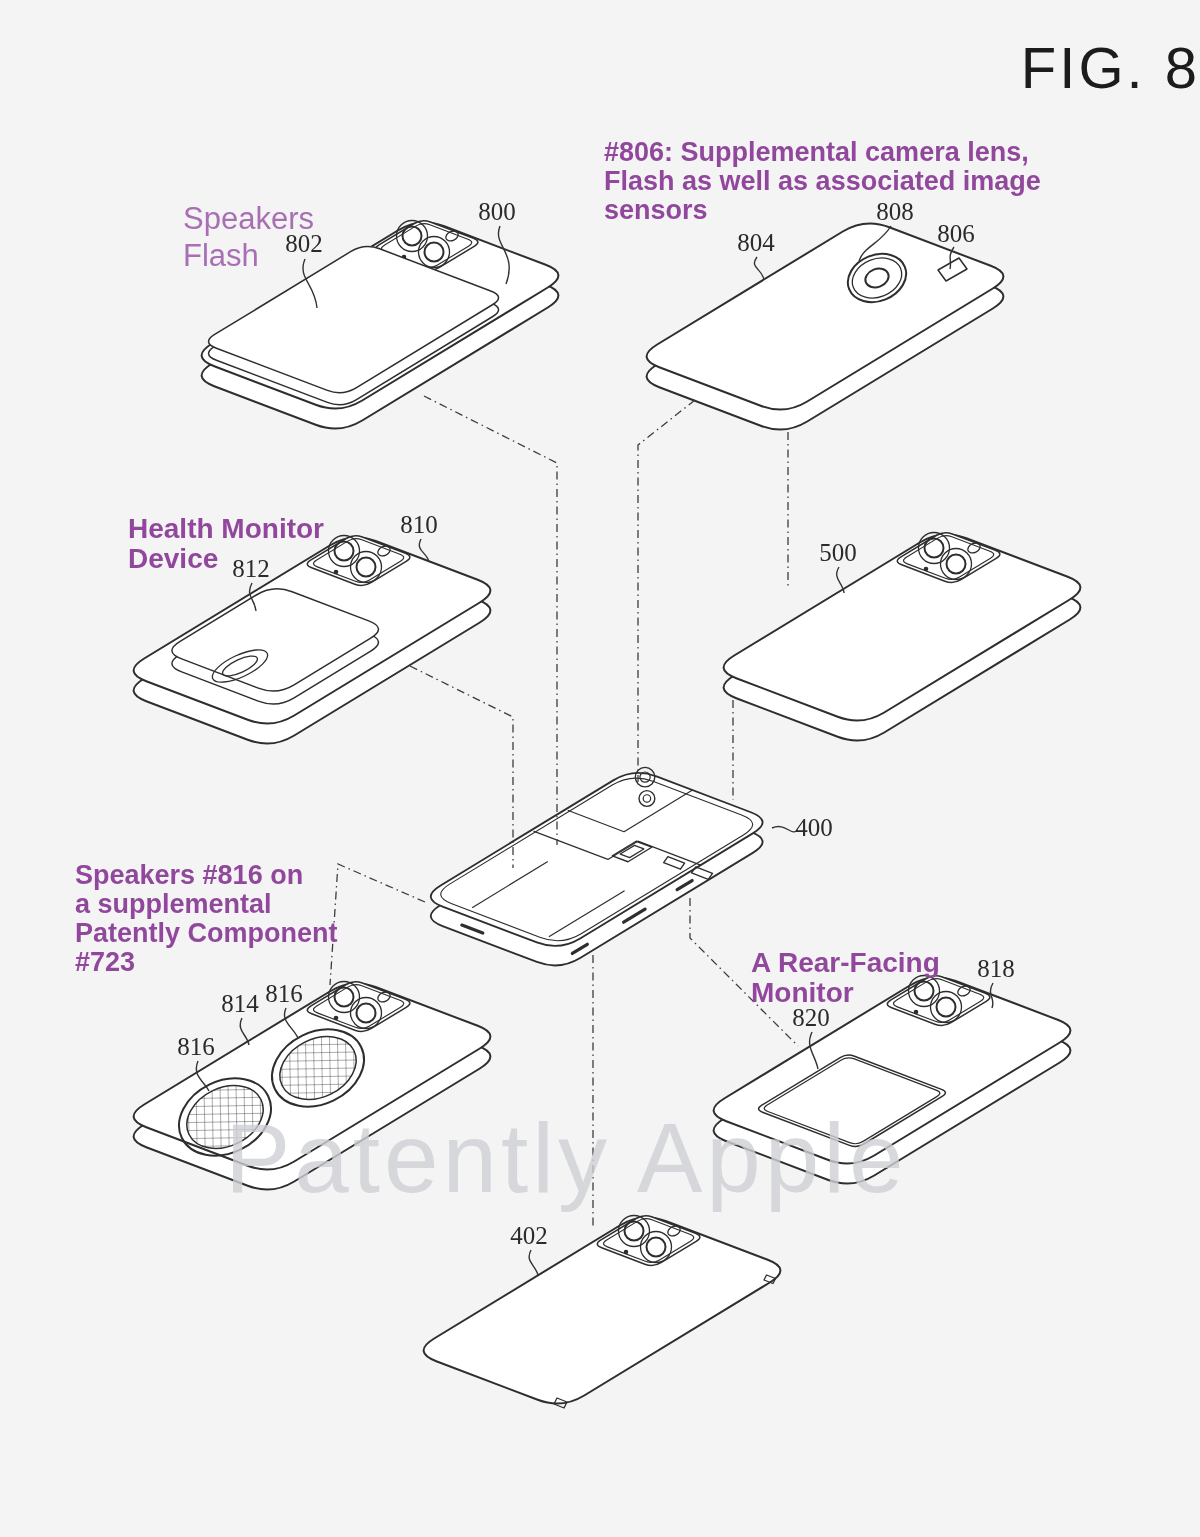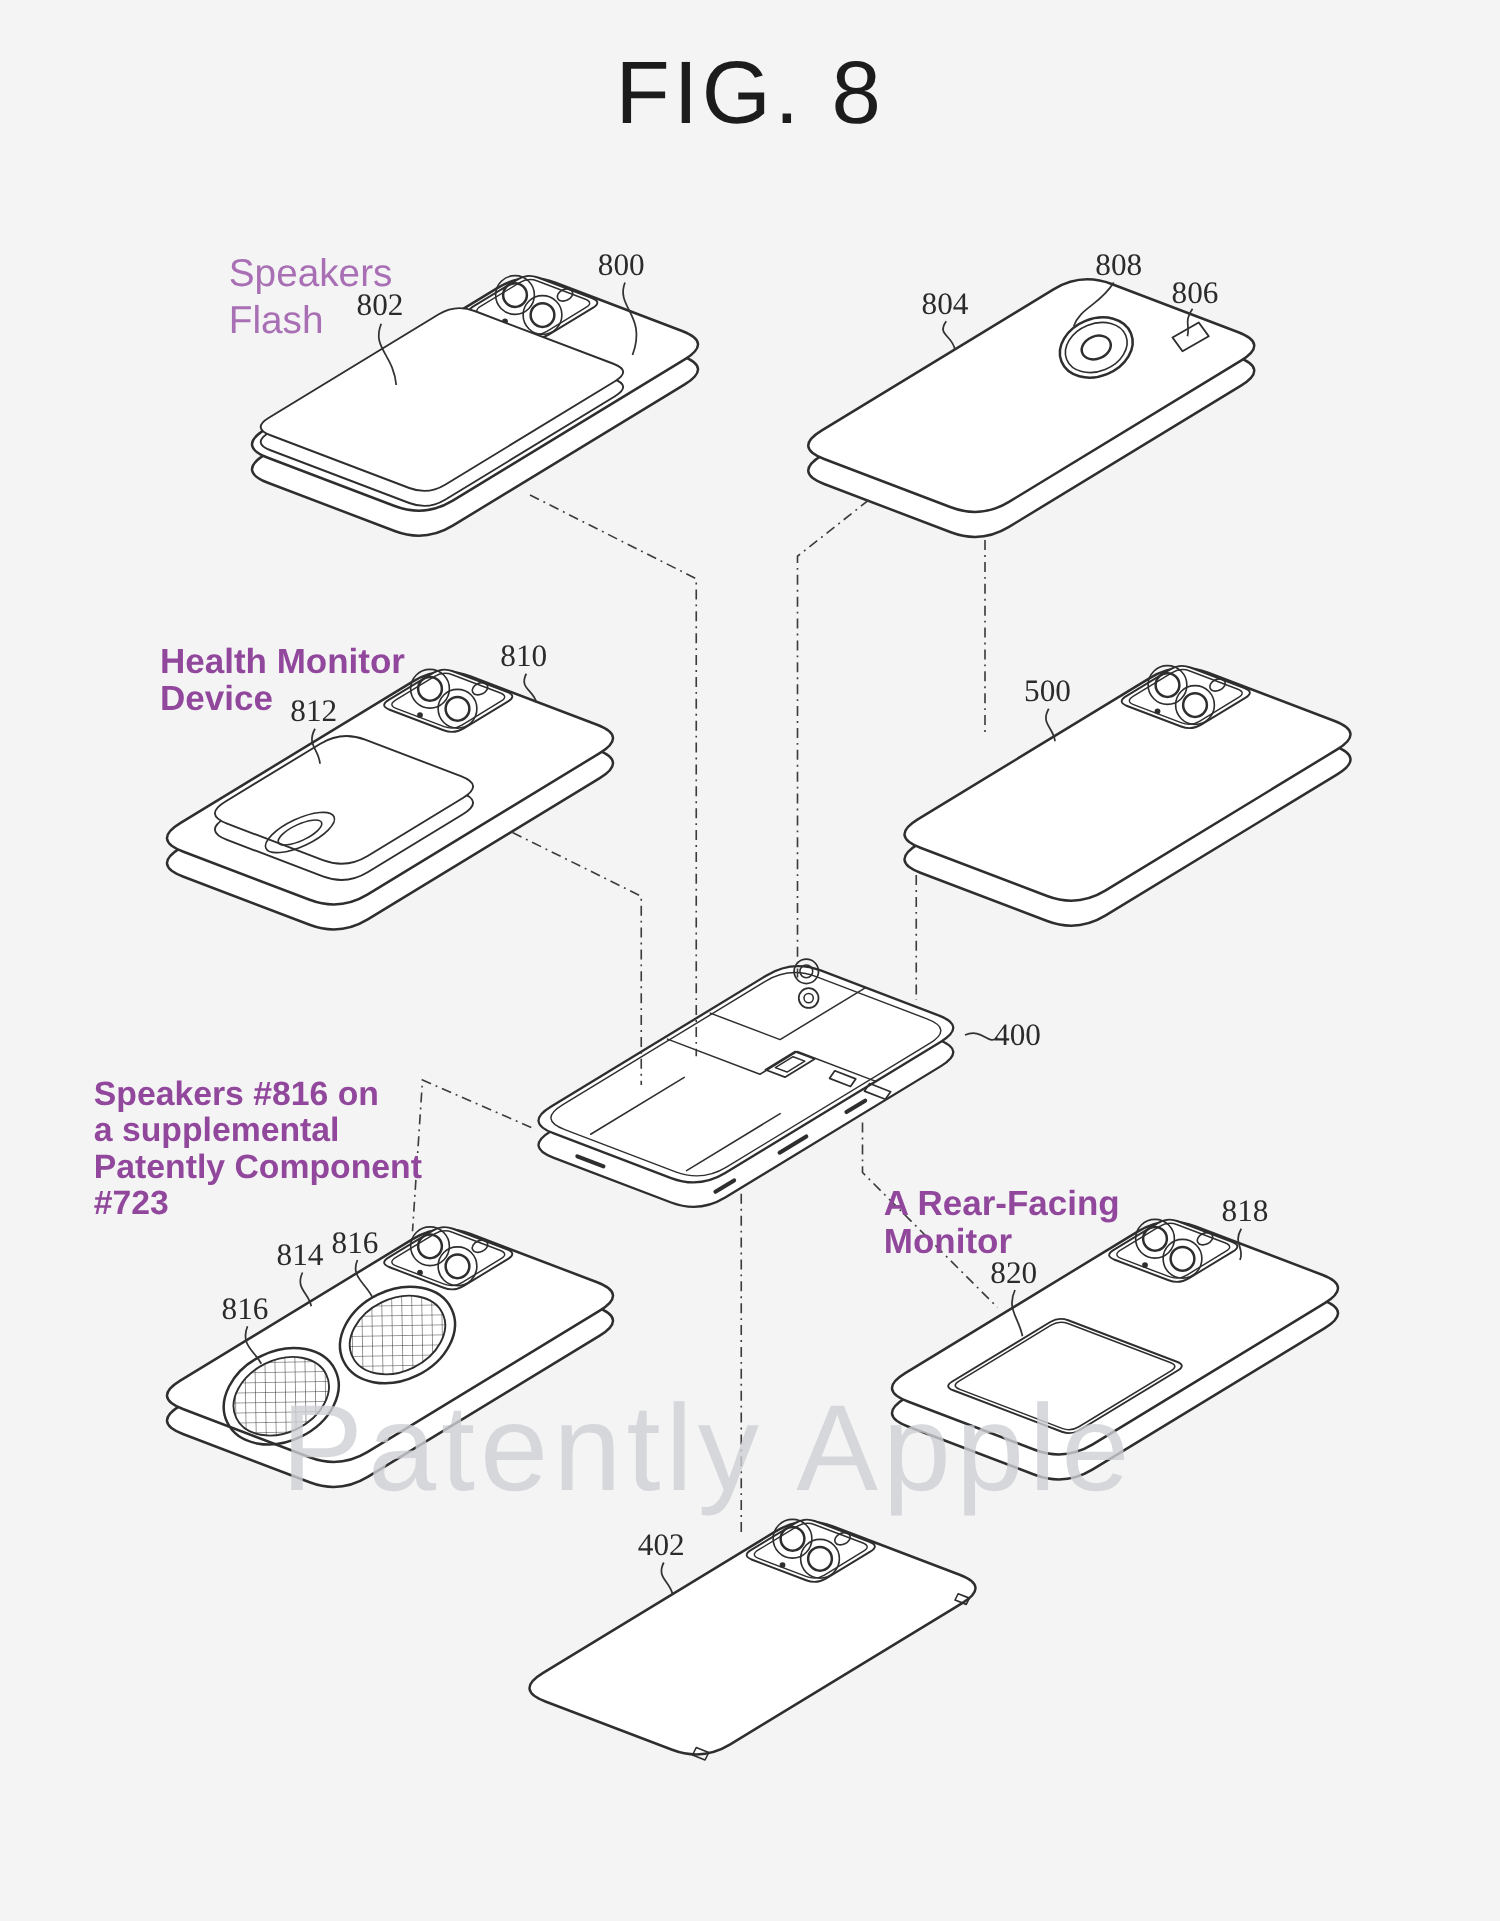--- a/index.html
+++ b/index.html
@@ -1,19 +1,19 @@
 <!DOCTYPE html>
 <html><head>
 <meta charset="utf-8">
 <style>
   html,body{margin:0;padding:0;background:#f4f4f5;}
   #canvas{position:relative;width:1200px;height:1537px;background:#f4f4f5;overflow:hidden;
           font-family:"Liberation Sans",sans-serif;}
-  #fig-title{position:absolute;top:34px;left:0;right:0;text-align:center;
-             font-family:"Liberation Sans",sans-serif;font-weight:300;font-size:71px;
+  #fig-title{position:absolute;top:34px;left:0;right:0;text-align:right;
+             font-family:"Liberation Sans",sans-serif;font-weight:300;font-size:58px;
              letter-spacing:3px;color:#1c1c1c;}
   .note{position:absolute;font-family:"Liberation Sans",sans-serif;font-weight:bold;
         color:#91489c;line-height:1.08;}
   .note div{white-space:nowrap;}
   .note.light{color:#a96fb4;font-weight:400;line-height:1.18;}
   svg{position:absolute;left:0;top:0;}
   .ln{stroke:#2e2e2e;stroke-width:2;fill:none;stroke-linejoin:round;stroke-linecap:round;}
   .fillw{fill:#ffffff;}
   .thin{stroke-width:1.3;}
   .med{stroke-width:1.5;}
@@ -232,36 +232,41 @@
       <text class="ref" x="284" y="1002">816</text>
       <text class="ref" x="196" y="1055">816</text>
       <text class="ref" x="996" y="977">818</text>
       <text class="ref" x="811" y="1026">820</text>
       <text class="ref" x="529" y="1244">402</text>
     </g>
   </svg>
 
   <div id="fig-title">FIG. 8</div>
 
+  <div class="note" style="left:604px;top:138px;font-size:27px;">
+    <div>#806: Supplemental camera lens,</div>
+    <div>Flash as well as associated image</div>
+    <div>sensors</div>
+  </div>
 
   <div class="note light" style="left:183px;top:201px;font-size:31px;">
     <div>Speakers</div>
     <div>Flash</div>
   </div>
 
   <div class="note" style="left:128px;top:514px;font-size:28px;">
     <div>Health Monitor</div>
     <div>Device</div>
   </div>
 
   <div class="note" style="left:53px;top:861px;font-size:27px;margin-left:22px;">
     <div>Speakers #816 on</div>
     <div>a supplemental</div>
     <div>Patently Component</div>
     <div>#723</div>
   </div>
 
-  <div class="note" style="left:707px;top:948px;font-size:28px;">
+  <div class="note" style="left:751px;top:948px;font-size:28px;">
     <div>A Rear-Facing</div>
     <div>Monitor</div>
   </div>
 
 </div>
 
 </body></html>

